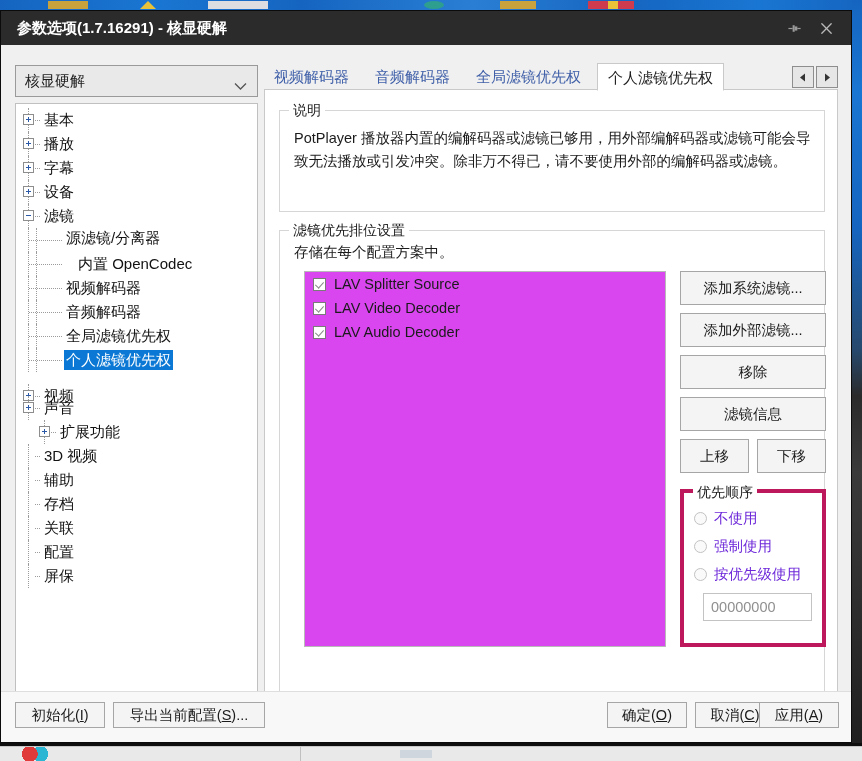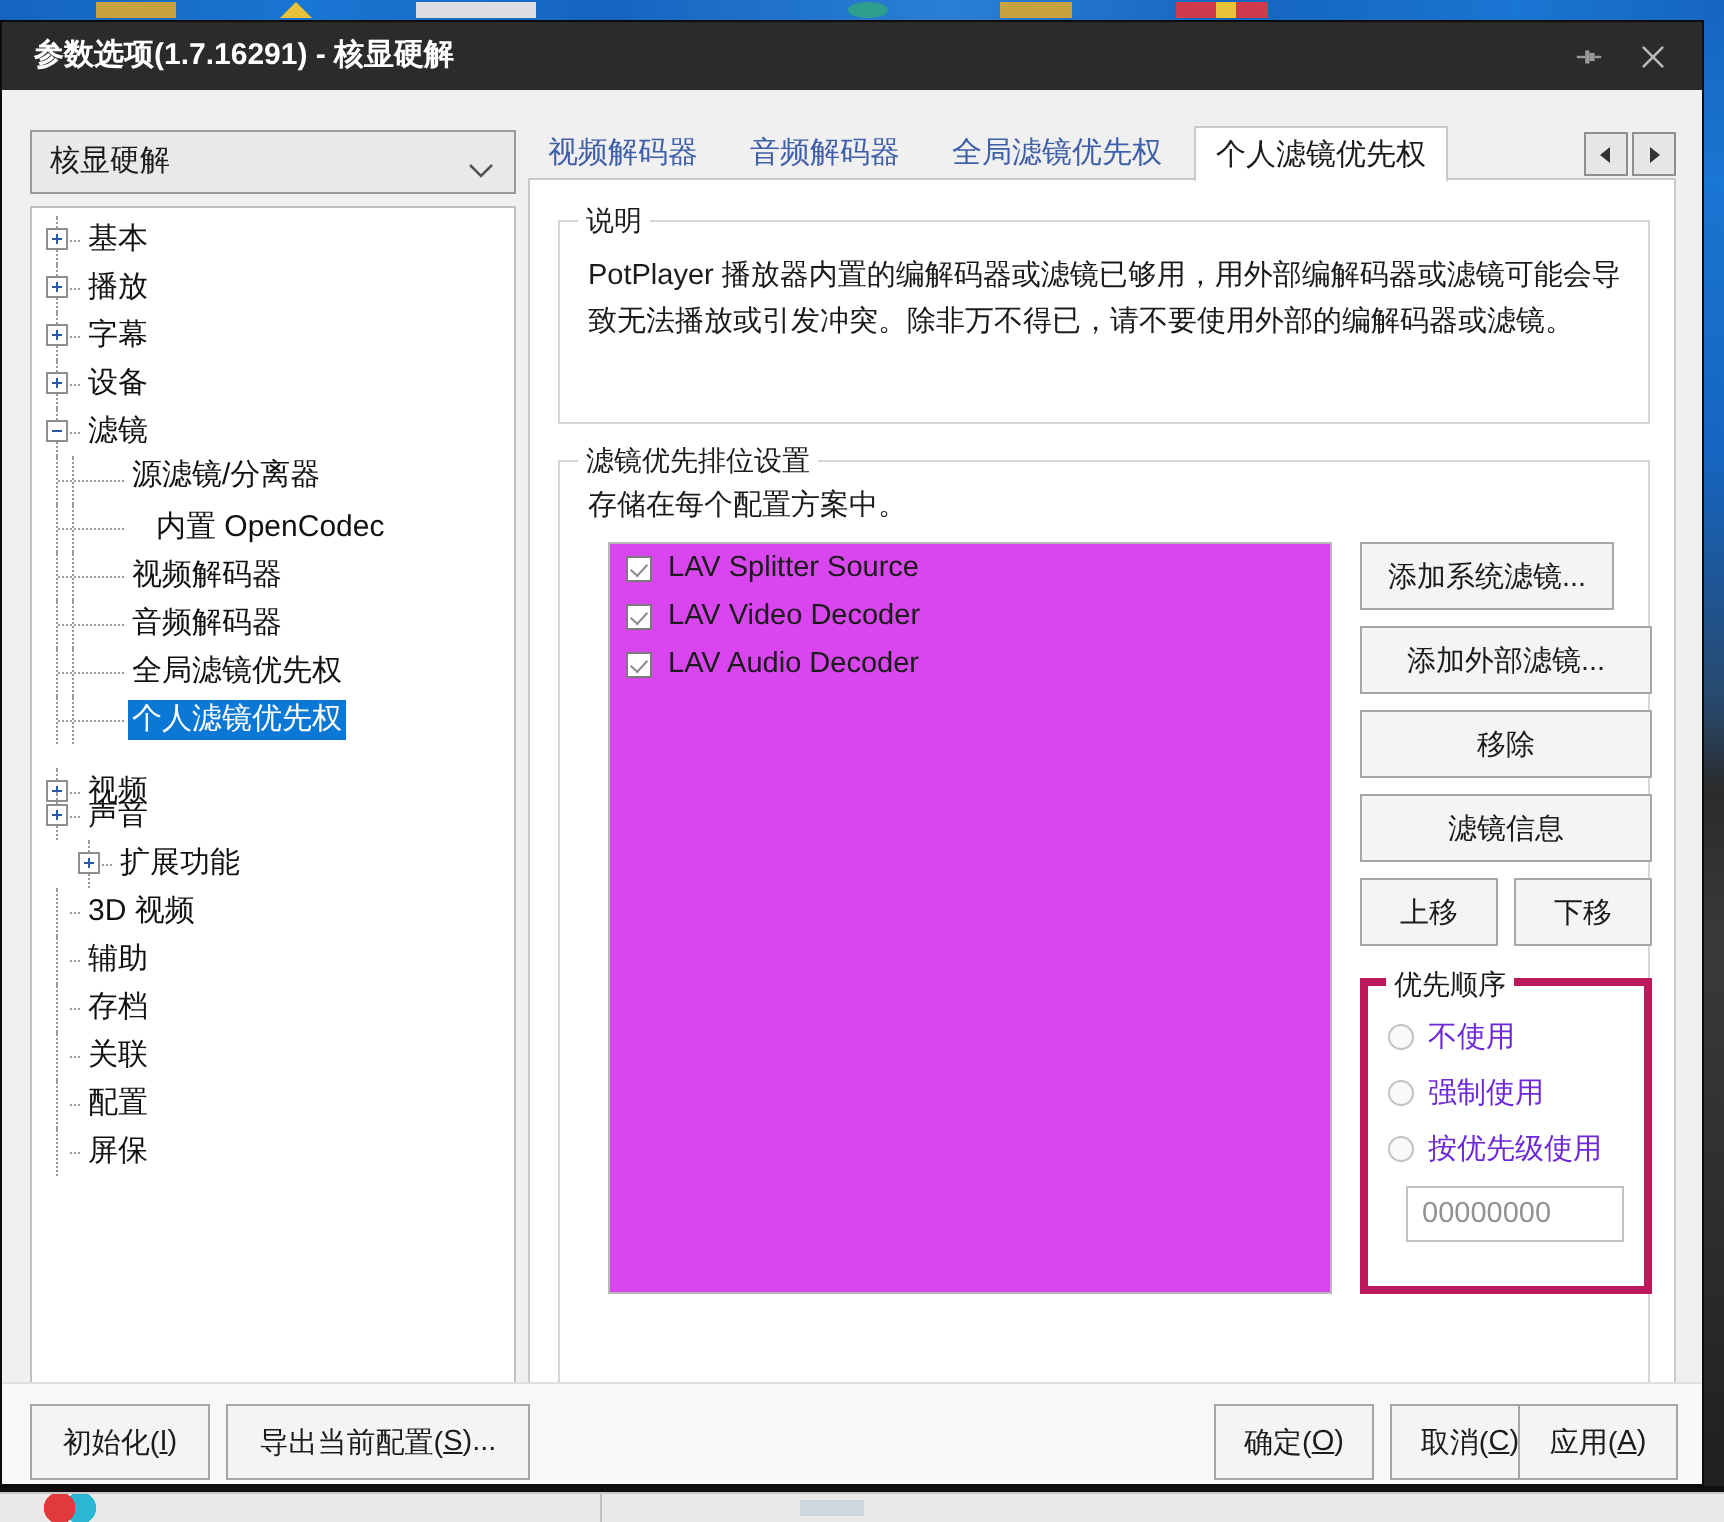--- a/index.html
+++ b/index.html
@@ -263,21 +263,21 @@
     font-size: 14.5px;
     color: #1b1b1b;
     display: flex;
     align-items: center;
     justify-content: center;
     white-space: nowrap;
     cursor: default;
     font-family: "Liberation Sans", "DejaVu Sans", sans-serif;
   }
   .btncol { position: absolute; }
-  #btn-add-system { left: 400px; top: 40px;  width: 127px; height: 34px; }
+  #btn-add-system { left: 400px; top: 40px;  width: 146px; height: 34px; }
   #btn-add-external { left: 400px; top: 82px; width: 146px; height: 34px; }
   #btn-remove      { left: 400px; top: 124px; width: 146px; height: 34px; }
   #btn-filterinfo  { left: 400px; top: 166px; width: 146px; height: 34px; }
   #btn-moveup      { left: 400px; top: 208px; width: 69px;  height: 34px; }
   #btn-movedown    { left: 477px; top: 208px; width: 69px;  height: 34px; }
 
   
   #gb-order {
     left: 400px; top: 258px; width: 146px; height: 158px;
     border: 4px solid #be185d;
@@ -318,21 +318,21 @@
 
   
   #bottombar {
     position: absolute; left: 0; bottom: 0;
     width: 850px; height: 50px;
     background: #f8f8f8;
     border-top: 1px solid #dedede;
   }
   .bbtn {
     position: absolute; top: 10px;
-    height: 38px;
+    height: 26px;
     background: #f4f4f4;
     border: 1px solid #a6a6a6;
     box-sizing: border-box;
     font-size: 14.5px;
     color: #1b1b1b;
     display: flex; align-items: center; justify-content: center;
     white-space: nowrap;
     cursor: default;
   }
   #btn-init   { left: 14px;  width: 90px; }

